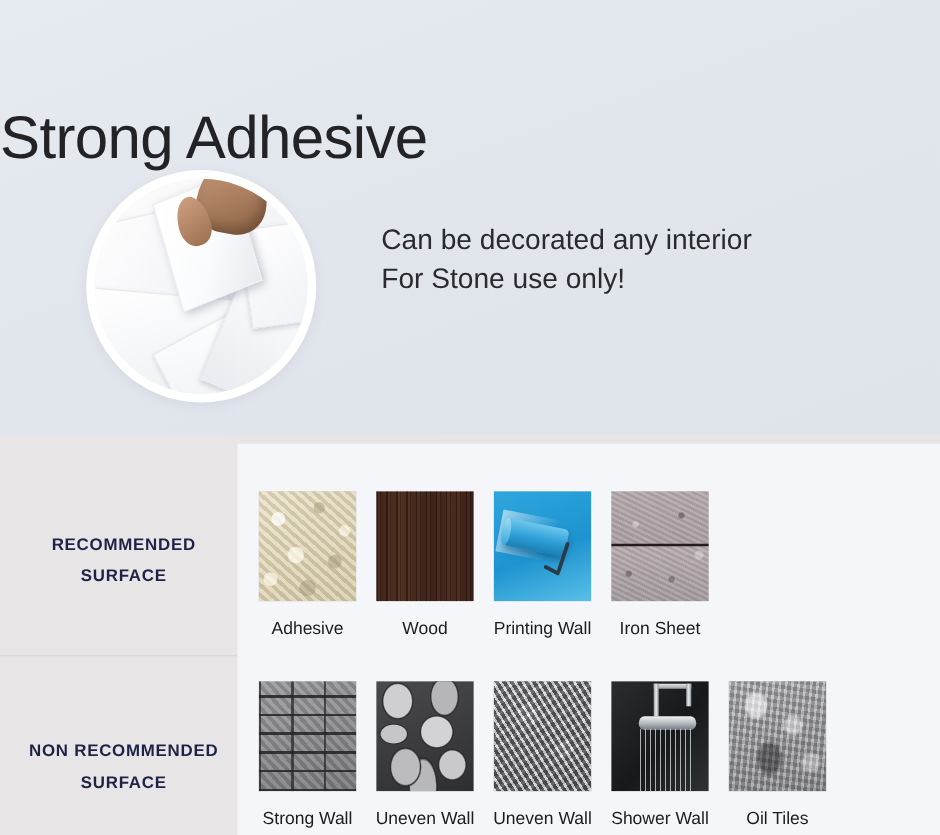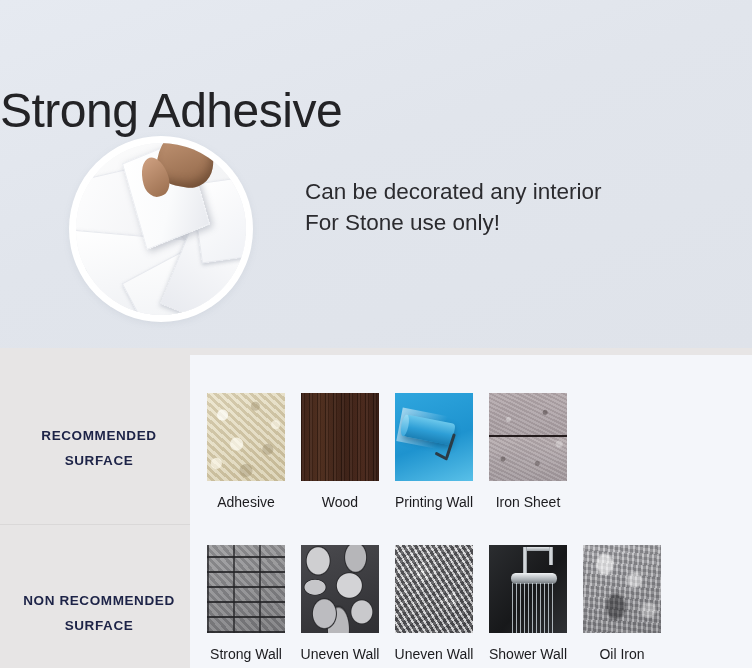--- a/index.html
+++ b/index.html
@@ -410,21 +410,21 @@
               <div class="sh-water"></div>
             </div>
           </div>
           <div class="cell-label">Shower Wall</div>
         </div>
 
         <div class="cell">
           <div class="thumb">
             <div class="tx tx-oil"></div>
           </div>
-          <div class="cell-label">Oil Iron</div>
+          <div class="cell-label">Oil Tiles</div>
         </div>
 
       </div>
 
     </div>
   </section>
 
 </div>
 
 </body></html>

